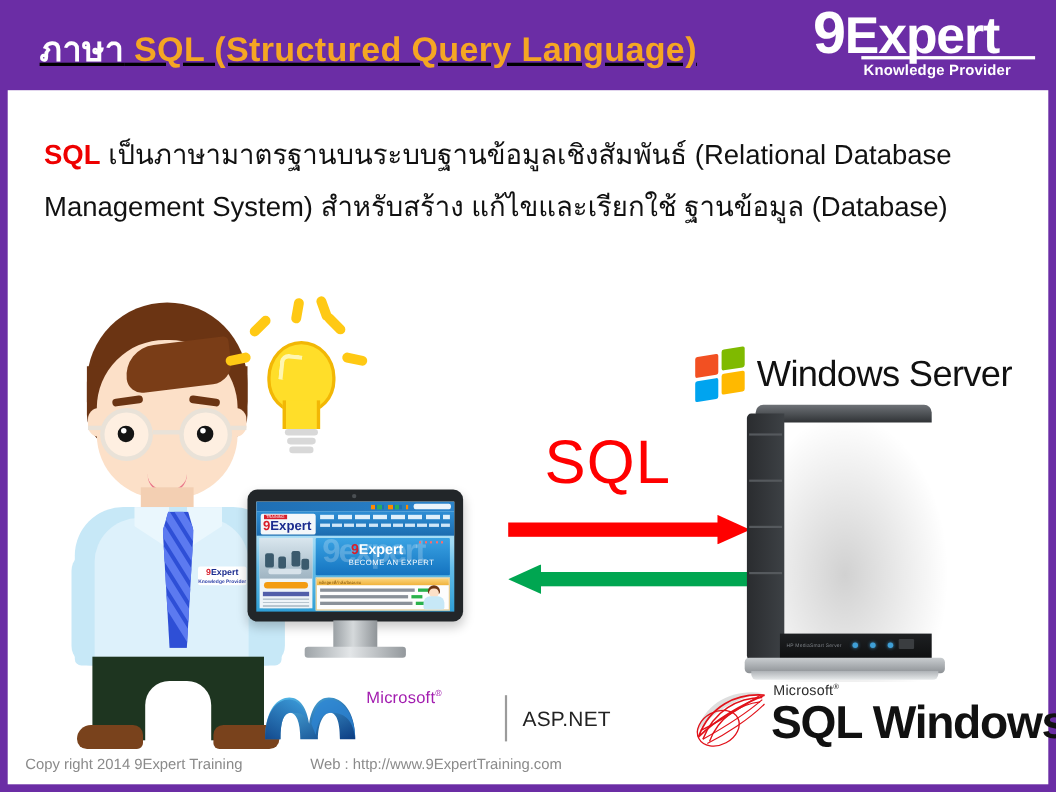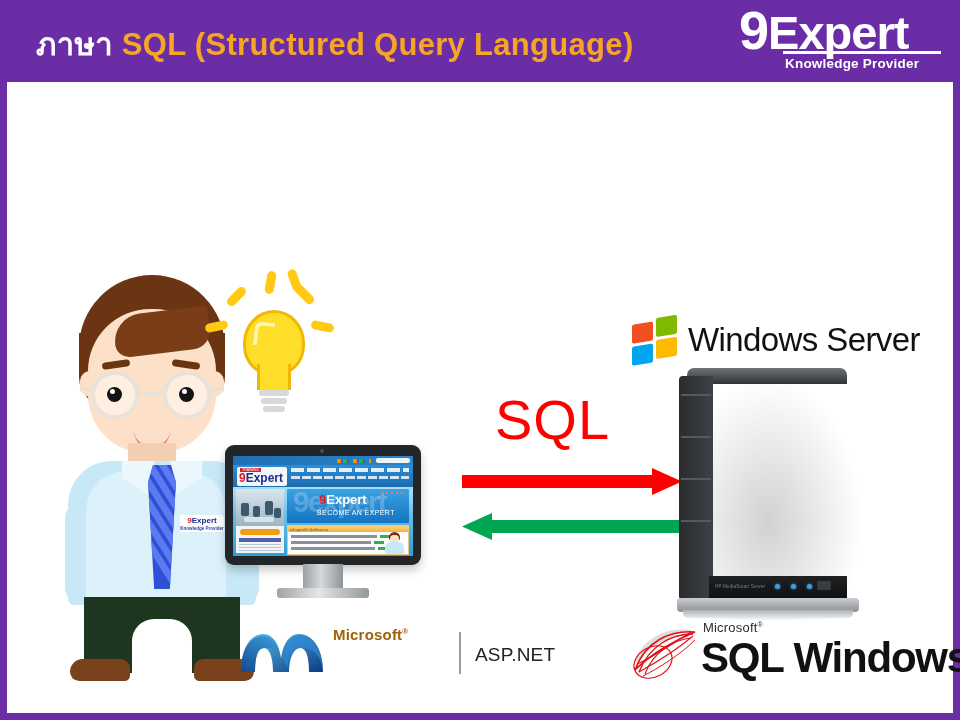--- a/index.html
+++ b/index.html
@@ -8,21 +8,21 @@
 
   
   #slide{position:relative;width:960px;height:720px;background:#ffffff;
          border-left:7px solid #6B2DA5;border-right:7px solid #6B2DA5;
          border-bottom:7px solid #6B2DA5;box-sizing:border-box;}
 
   
   #header{position:absolute;left:-7px;top:0;width:960px;height:82px;
           background:#6B2DA5;box-sizing:border-box;}
   #title{position:absolute;left:36px;top:19px;font-size:31px;font-weight:bold;
-         letter-spacing:.3px;white-space:nowrap;}
+         letter-spacing:.3px;white-space:nowrap;text-decoration:underline;}
   #title .th{color:#ffffff;}
   #title .en{color:#F5A623;}
 
   
   #logo{position:absolute;right:16px;top:6px;width:205px;height:70px;}
   #logo .word{position:absolute;left:0;top:-2px;width:205px;height:52px;
               color:#ffffff;font-size:47px;font-weight:bold;letter-spacing:-1px;
               line-height:52px;white-space:nowrap;}
   #logo .word .nine{font-size:54px;}
   #logo .bar{position:absolute;left:44px;top:45px;width:158px;height:3px;background:#ffffff;}
@@ -214,21 +214,21 @@
   .sq-ms{position:absolute;left:76px;top:2px;font-size:13px;color:#2b2b2b;letter-spacing:.2px;}
   .sq-ms sup{font-size:7px;}
   .sq-main{position:absolute;left:74px;top:12px;font-size:42px;font-weight:bold;color:#111;
       line-height:46px;letter-spacing:-1.2px;white-space:nowrap;}
   .sq-main .yr{font-size:30px;font-weight:normal;color:#333;letter-spacing:-.5px;}
   .sq-main sup{font-size:11px;font-weight:normal;vertical-align:super;}
 
   
   #netlogo{position:absolute;left:230px;top:624px;width:280px;height:62px;}
   .net-mark{position:absolute;left:0;top:4px;width:92px;height:50px;}
-  .net-ms{position:absolute;left:96px;top:2px;font-size:15px;color:#a16207;letter-spacing:.2px;font-weight:bold;}
+  .net-ms{position:absolute;left:96px;top:2px;font-size:15px;color:#a21caf;letter-spacing:.2px;}
   .net-ms sup{font-size:8px;}
   .net-txt{position:absolute;left:92px;top:12px;font-size:40px;font-weight:bold;color:#111;
       line-height:42px;letter-spacing:-1px;}
   .net-div{position:absolute;left:222px;top:8px;width:1.5px;height:42px;background:#9b9b9b;}
   .asp{position:absolute;left:238px;top:20px;font-size:19px;color:#222;letter-spacing:.2px;white-space:nowrap;}
 
   
   #footer{position:absolute;left:10px;bottom:6px;width:930px;height:20px;
       font-size:13.5px;color:#8a8a8a;}
   #footer .a{position:absolute;left:6px;top:0;}
@@ -247,20 +247,23 @@
 
     <div id="logo">
       <div class="word">
         <span class="nine">9</span><span>Expert</span>
       </div>
       <div class="bar"></div>
       <div class="kp">Knowledge Provider</div>
     </div>
   </div>
 
+  <div id="para">
+    <span class="sql">SQL</span><span> เป็นภาษามาตรฐานบนระบบฐานข้อมูลเชิงสัมพันธ์ (Relational Database Management System) สำหรับสร้าง แก้ไขและเรียกใช้ ฐานข้อมูล (Database)</span>
+  </div>
 
   <div id="person">
     <div class="hair"></div>
     <div class="hair2"></div>
     <div class="hair3"></div>
     <div class="face"></div>
     <div class="ear-l"></div>
     <div class="ear-r"></div>
     <div class="hairfringe"></div>
     <div class="brow l"></div>
@@ -452,14 +455,18 @@
       <path d="M4 44 C4 20, 14 8, 26 8 C34 8, 40 16, 43 28 C40 20, 34 20, 27 20 C21 20, 18 28, 18 44 Z" fill="url(#g2)" opacity=".8"></path>
       <path d="M46 30 C49 16, 54 8, 62 8 C74 8, 86 20, 86 44 C84 24, 74 20, 64 20 C56 20, 52 28, 50 40 Z" fill="#2E86D4" opacity=".75"></path>
     </svg>
     <div class="net-ms">
       <span>Microsoft</span><sup>®</sup>
     </div>
     <div class="net-div"></div>
     <div class="asp">ASP.NET</div>
   </div>
 
+  <div id="footer">
+    <span class="a">Copy right 2014 9Expert Training</span>
+    <span class="b">Web : http://www.9ExpertTraining.com</span>
+  </div>
 
 </div>
 
 </body></html>

